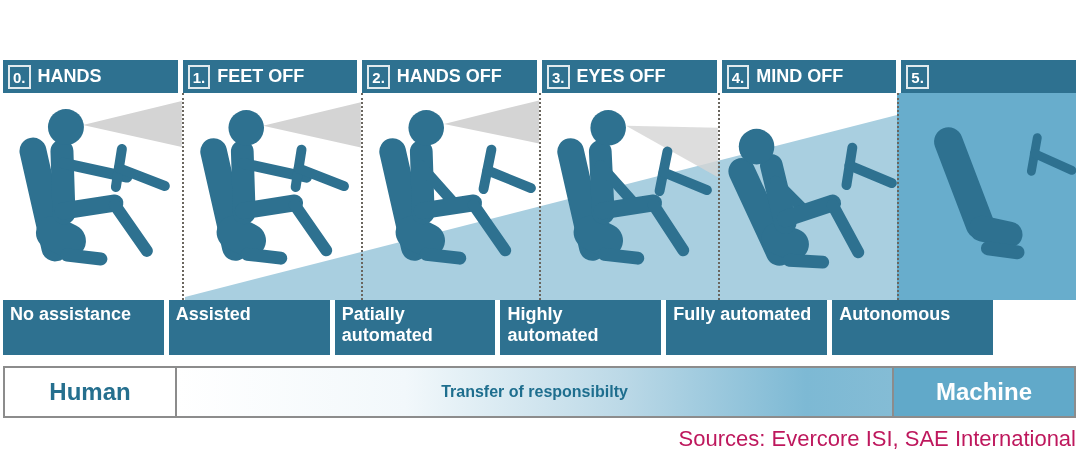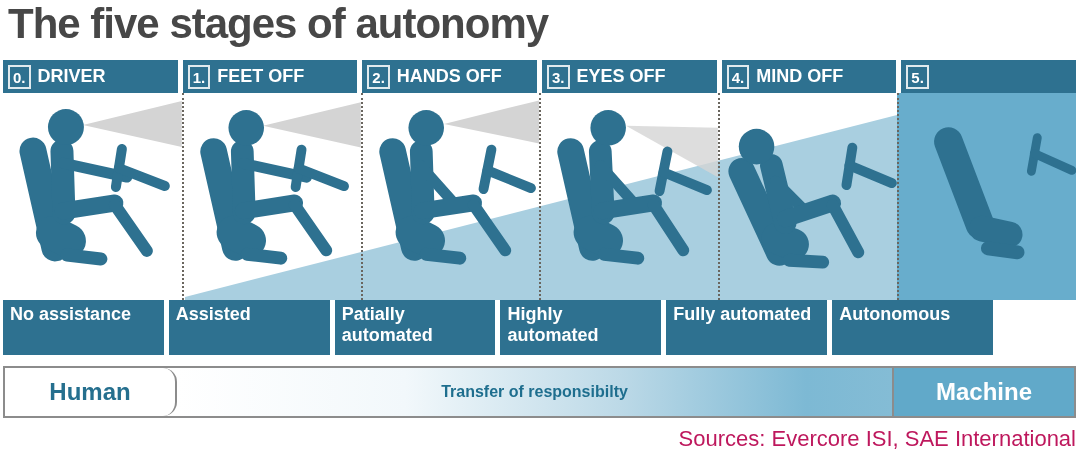--- a/index.html
+++ b/index.html
@@ -33,43 +33,42 @@
   .label-row { position:absolute; left:3px; top:300px; width:990px; height:55px;
                display:grid; grid-template-columns:repeat(6,1fr); gap:5px; }
   .label-cell { background:#2e7190; color:#ffffff; font-weight:bold; font-size:18px;
                 line-height:1.15; padding:4px 6px 0 7px; }
 
   
   .footer-bar { position:absolute; left:3px; top:366px; width:1073px; height:52px;
                 display:flex; border:2px solid #8c8c8c; }
   .footer-human { width:172px; background:#ffffff; color:#256f8e; font-weight:bold;
                   font-size:24px; display:flex; align-items:center; justify-content:center;
-                  border-right:2px solid #8c8c8c;border-radius:14px; }
+                  border-right:2px solid #8c8c8c; }
   .footer-transfer { flex:1; display:flex; align-items:center; justify-content:center;
                      color:#1e6e8e; font-weight:bold; font-size:16px;
                      background:linear-gradient(90deg,#ffffff 0%,#f2f8fb 32%,#bcd9e7 62%,#7db9d4 88%,#84bcd5 100%);
                      border-right:2px solid #8c8c8c; }
   .footer-machine { width:180px; background:#61a9c9; color:#ffffff; font-weight:bold;
                     font-size:24px; display:flex; align-items:center; justify-content:center; }
 
   
   .sources-line { position:absolute; right:4px; top:426px; width:1000px; text-align:right;
                   font-size:22px; color:#be185d; }
 </style>
 </head>
 <body>
 
 <div id="stage-wrap">
 
-  <div class="page-title">The five stages of autonomy</div>
 
   <div class="header-row">
     <div class="header-cell">
       <span class="num-box">0.</span>
-      <span>DRIVER</span>
+      <span>HANDS</span>
     </div>
     <div class="header-cell">
       <span class="num-box">1.</span>
       <span>FEET OFF</span>
     </div>
     <div class="header-cell">
       <span class="num-box">2.</span>
       <span>HANDS OFF</span>
     </div>
     <div class="header-cell">

